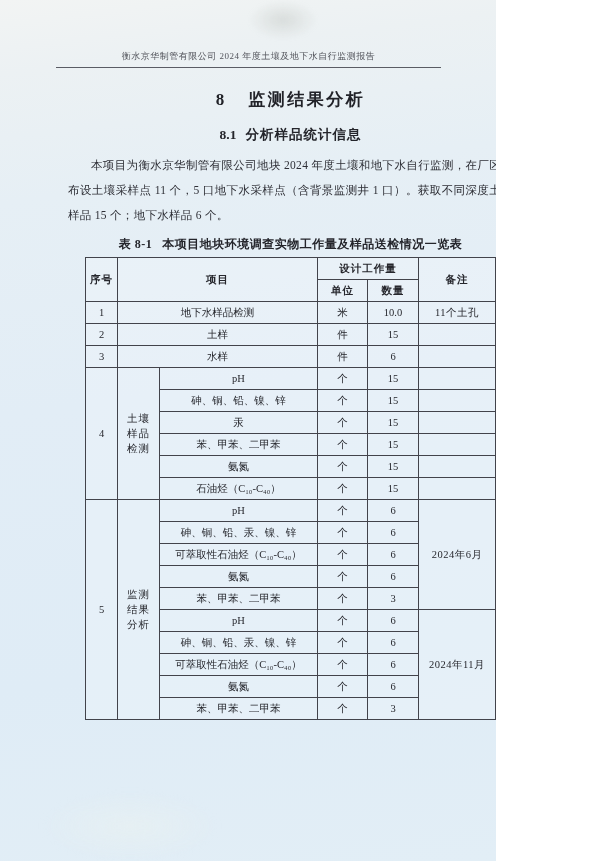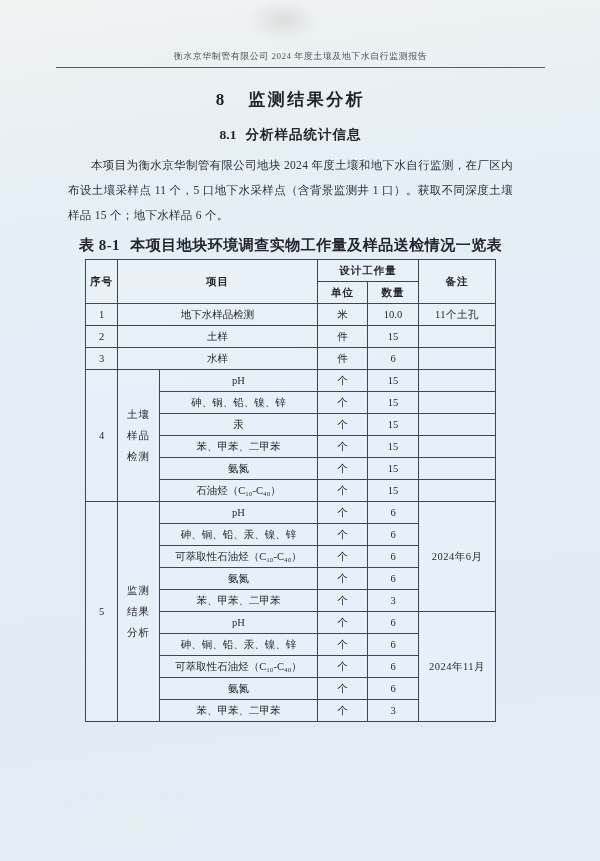--- a/index.html
+++ b/index.html
@@ -4,21 +4,21 @@
 <style>
   * { box-sizing: border-box; }
   html, body { margin: 0; padding: 0; }
   body {
     width: 600px; height: 861px;
     font-family: "Liberation Serif", "DejaVu Serif", serif;
     background: #ffffff;
   }
   .page {
     position: relative;
-    width: 600px; height: 861px;
+    width: 496px; height: 861px;
     overflow: hidden;
     color: #2b2c33;
     background: linear-gradient(173deg,
       #f2f4f3 0%, #ecf1f3 8%, #e6eff5 22%,
       #e2edf6 45%, #dfecf6 75%, #e2eef6 100%);
   }
   .scan-smudge {
     position: absolute; top: 0; left: 248px; width: 70px; height: 40px;
     background: radial-gradient(ellipse at center, rgba(170,175,168,0.30), transparent 70%);
     filter: blur(2px);
@@ -51,40 +51,40 @@
     color: #24252b;
   }
   .subsection-heading .sub-num { letter-spacing: 0; margin-right: 9px; }
   .body-para {
     font-size: 11.5px; line-height: 25px;
     text-indent: 2em; text-align: justify;
     margin: 0; letter-spacing: 0.3px;
     color: #2e2f36;
   }
   .table-caption {
-    font-size: 15px; font-weight: bold; text-align: center;
+    font-size: 12px; font-weight: bold; text-align: center;
     margin: 8px 0 4px; letter-spacing: 0.5px;
     color: #24252b;
   }
   .table-caption .cap-label { margin-right: 10px; }
   table.work-table {
     width: 410px; margin: 0 auto;
     border-collapse: collapse; table-layout: fixed;
     border: 1.5px solid #2e3037;
     background: rgba(248, 253, 255, 0.25);
   }
   .work-table th, .work-table td {
     border: 1px solid #42434b;
     font-size: 10.5px;
     text-align: center; vertical-align: middle;
     height: 22px; padding: 0 2px;
     color: #26272d;
   }
   .work-table th { font-weight: bold; letter-spacing: 1px; font-family: Liberation Serif, serif; }
-  .work-table td.cat-cell { line-height: 21px; padding: 8px 7px; letter-spacing: 1px; }
+  .work-table td.cat-cell { line-height: 15px; padding: 8px 7px; letter-spacing: 1px; }
   .work-table td.note-cell { letter-spacing: 0.5px; }
   .page-number {
     position: absolute; top: 806px; left: 0; right: 0;
     text-align: center;
     font-size: 9px; letter-spacing: 3px;
     color: #93a1ab;
   }
 </style>
 </head>
 <body>

